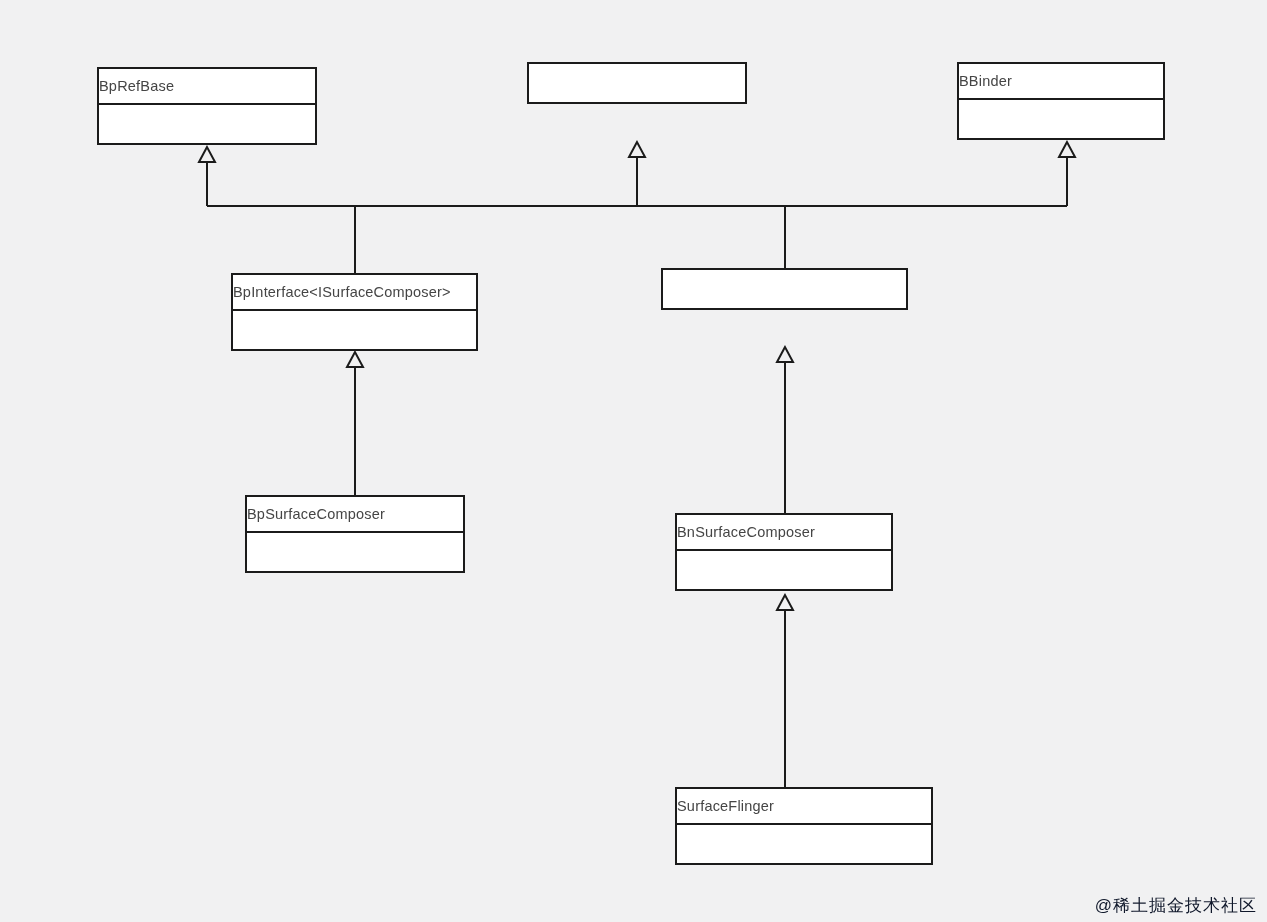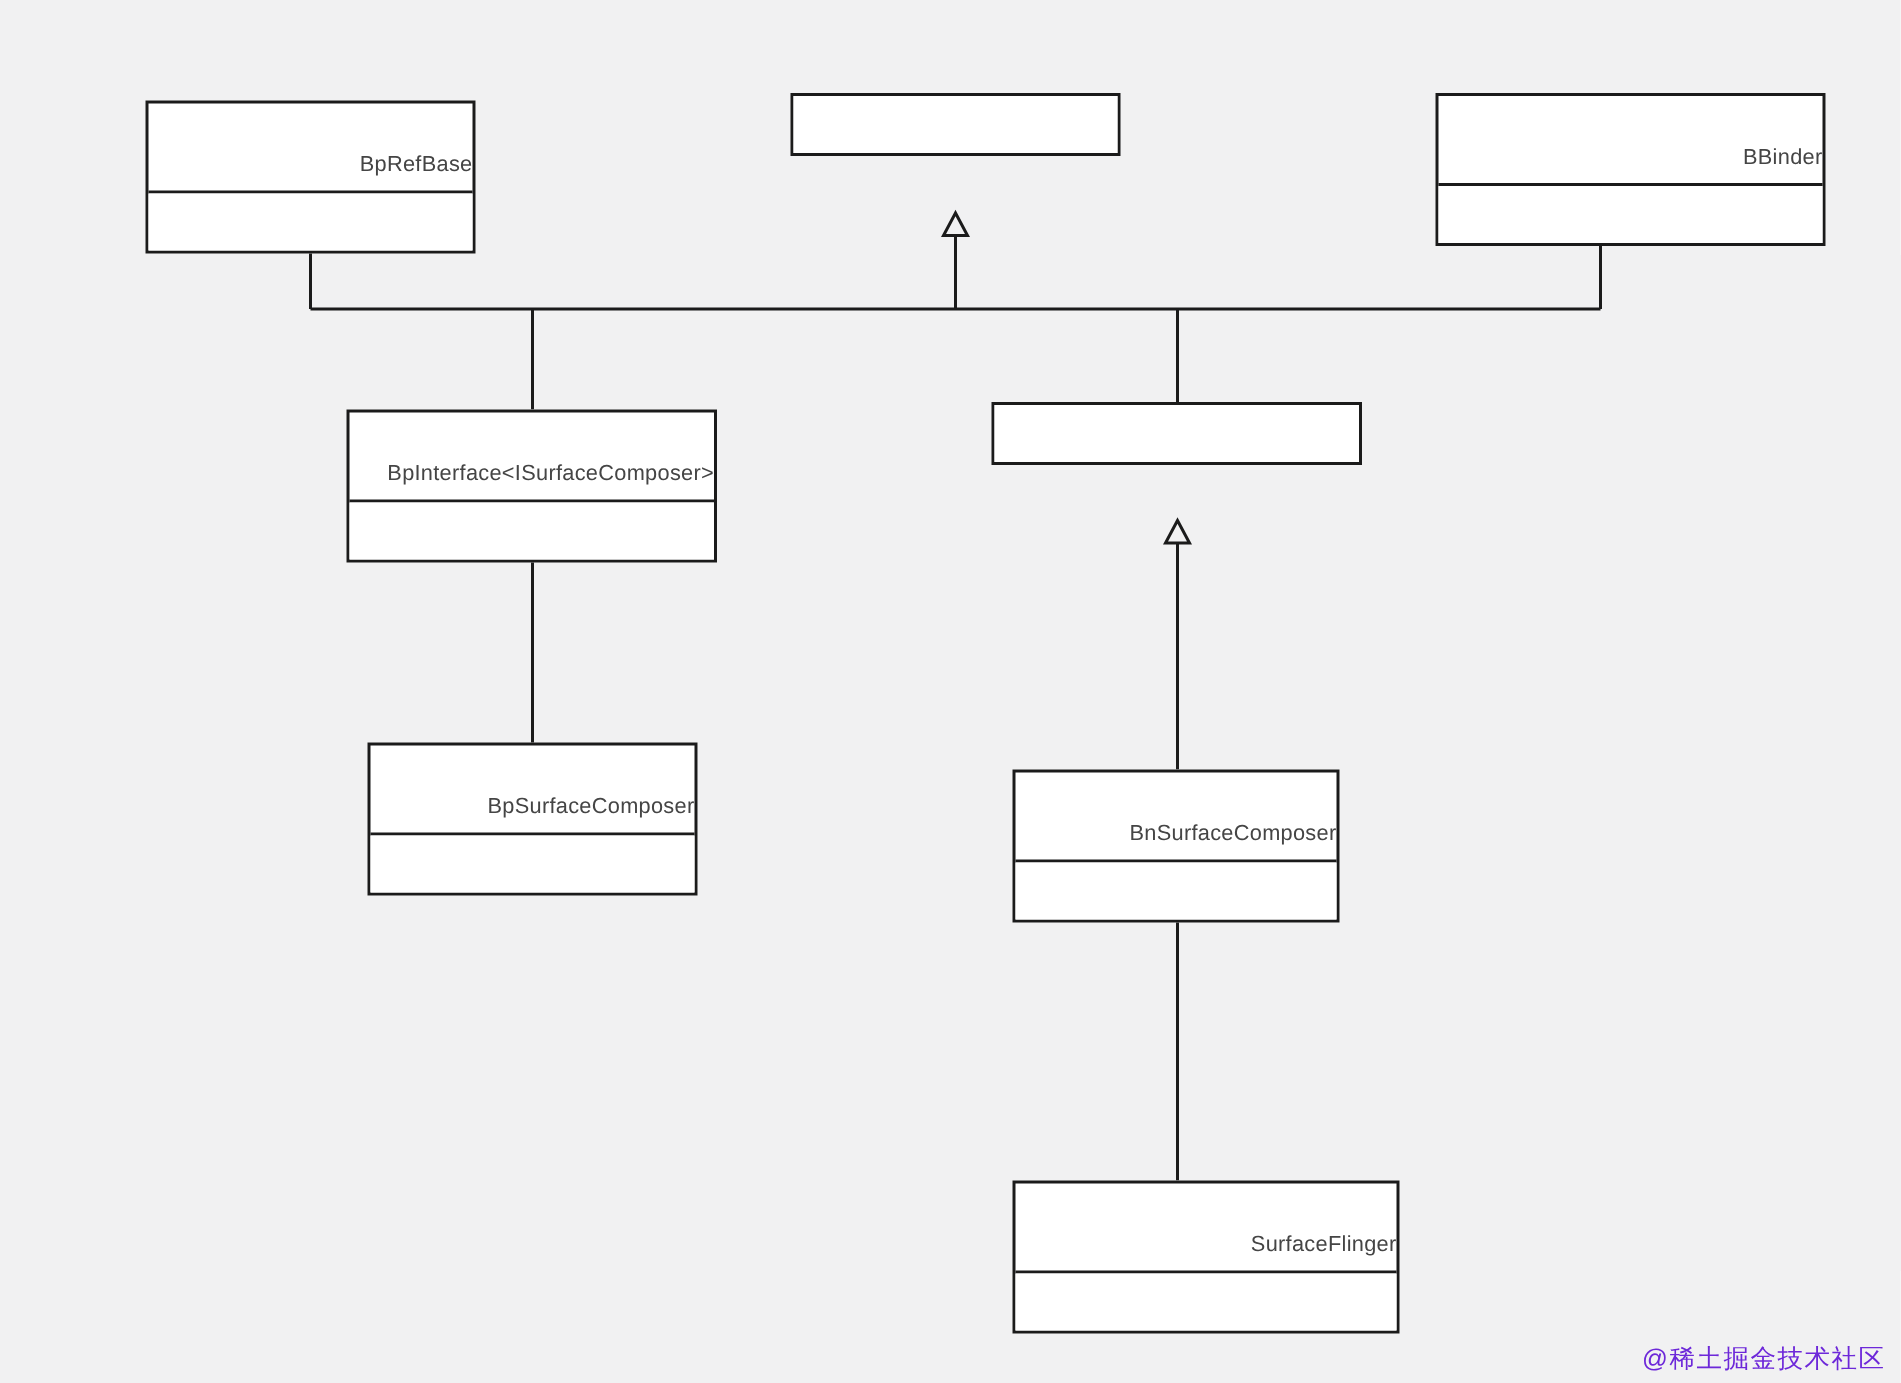--- a/index.html
+++ b/index.html
@@ -22,40 +22,39 @@
 
   .uml-box {
     position: absolute;
     background: #ffffff;
     border: 2px solid #1b1b1b;
     box-sizing: border-box;
   }
   .uml-title {
     height: 34px;
     line-height: 34px;
-    text-align: right;
+    text-align: left;
     border-bottom: 2px solid #1b1b1b;
     font-size: 14.5px;
     color: #454545;
     letter-spacing: 0.2px;
     white-space: nowrap;
     overflow: hidden;
-    margin-top: 24px;
   }
   .uml-body {
     height: 38px;
     background: #ffffff;
   }
 
   .watermark {
     position: absolute;
     right: 10px;
     bottom: 5px;
     font-size: 17px;
-    color: #6d28d9;
+    color: #0f172a;
     letter-spacing: 1px;
     user-select: none;
   }
 </style>
 </head>
 <body>
 
 <div class="canvas">
 
   <svg class="wires" viewBox="0 0 1267 922">
@@ -82,21 +81,21 @@
 
   <div class="uml-box" style="left:97px; top:67px; width:220px;">
     <div class="uml-title">BpRefBase</div>
     <div class="uml-body"></div>
   </div>
 
   <div class="uml-box" style="left:527px; top:62px; width:220px;">
     <div class="uml-body"></div>
   </div>
 
-  <div class="uml-box" style="left:957px; top:62px; width:260px;">
+  <div class="uml-box" style="left:957px; top:62px; width:208px;">
     <div class="uml-title">BBinder</div>
     <div class="uml-body"></div>
   </div>
 
   <div class="uml-box" style="left:231px; top:273px; width:247px;">
     <div class="uml-title">BpInterface&lt;ISurfaceComposer&gt;</div>
     <div class="uml-body"></div>
   </div>
 
   <div class="uml-box" style="left:661px; top:268px; width:247px;">

